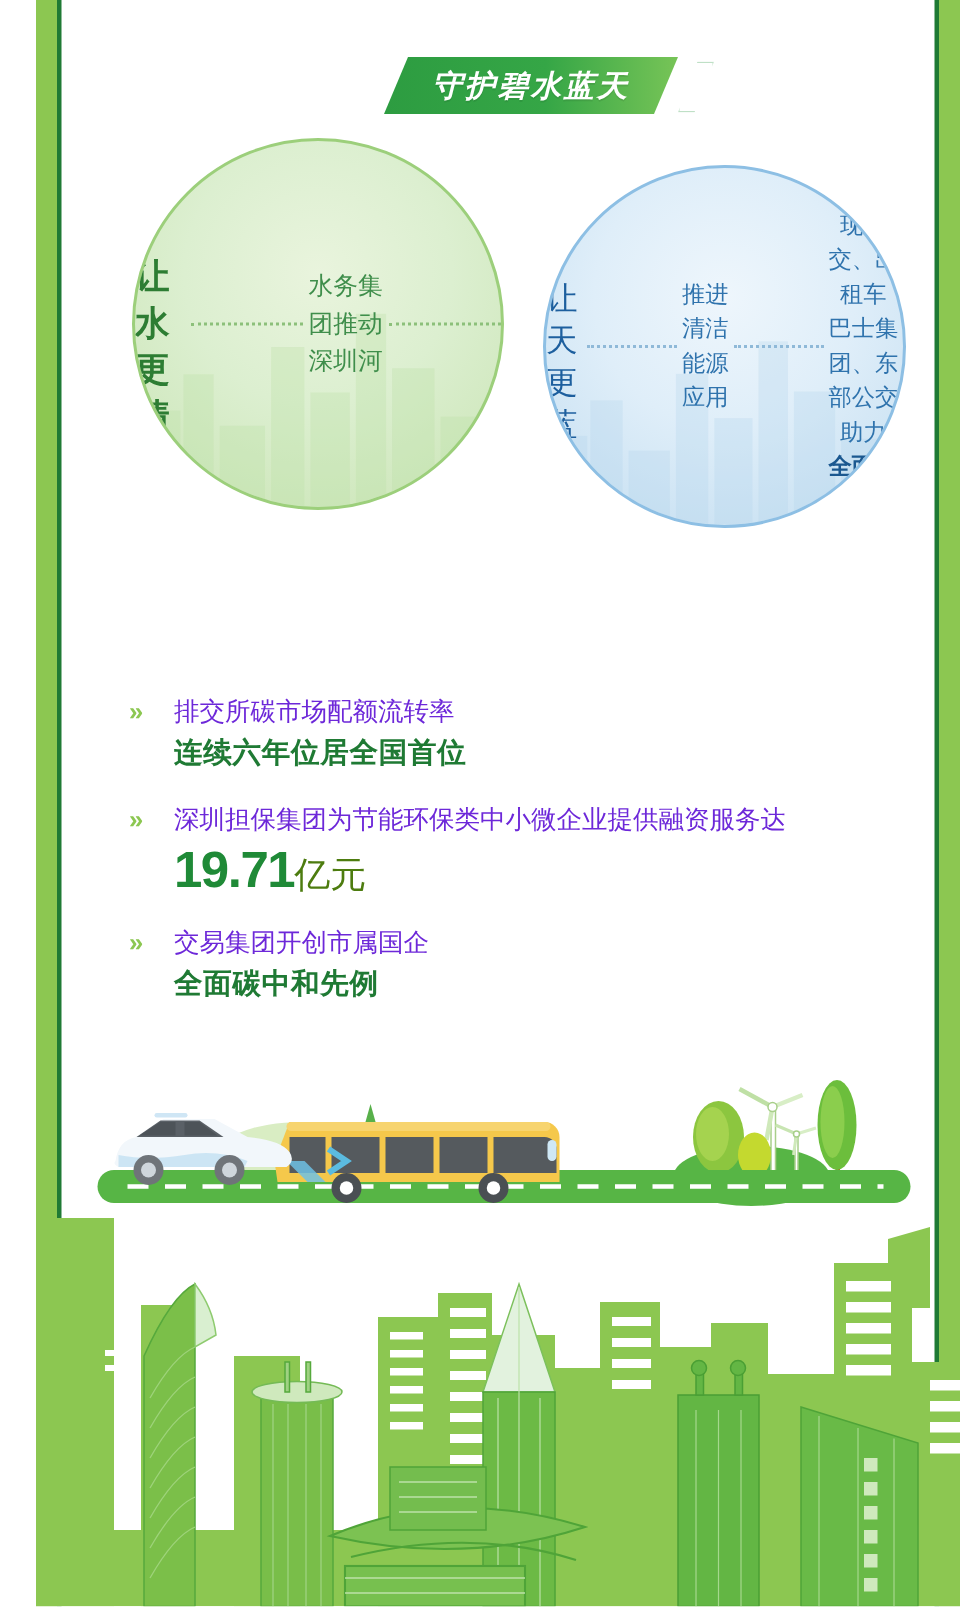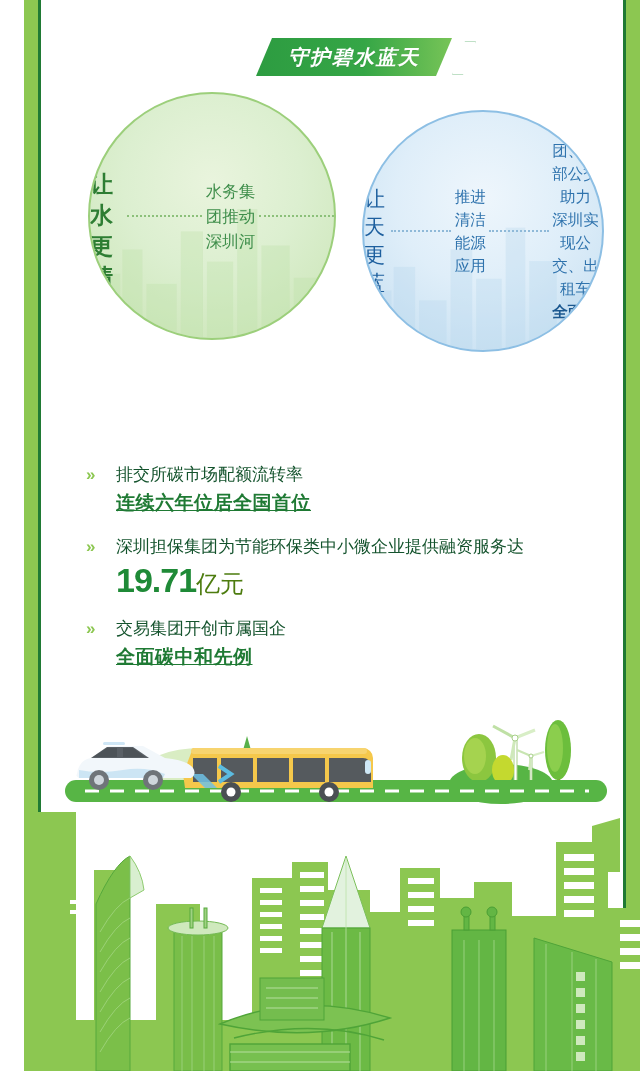--- a/index.html
+++ b/index.html
@@ -65,22 +65,22 @@
      border:2px solid #8dbfe4;}
   #bubble-blue .title{margin-top:20px;font-size:21px;font-weight:normal;color:#1d5f9e;letter-spacing:1px;}
   #bubble-blue .sep{width:192px;height:0;border-top:2px dotted #8fb9d8;margin:7px 0;}
   #bubble-blue .body{font-size:15.5px;line-height:23px;color:#2f73ad;text-align:center;}
   #bubble-blue .strong{font-weight:bold;color:#1b5890;}
 
   
   .bullets{position:absolute;left:62px;top:462px;width:470px;}
   .bullet{position:relative;padding-left:30px;margin-bottom:16px;}
   .bullet .marker{position:absolute;left:0;top:3px;color:#8cc751;font-size:17px;font-weight:bold;}
-  .bullet .lead{font-size:17px;line-height:26px;color:#14532d;}
-  .bullet .hi{font-size:19px;line-height:30px;color:#1f7a34;font-weight:bold;letter-spacing:.5px;text-decoration:underline;}
+  .bullet .lead{font-size:17px;line-height:26px;color:#6d28d9;}
+  .bullet .hi{font-size:19px;line-height:30px;color:#1f7a34;font-weight:bold;letter-spacing:.5px;}
   .bullet .bignum{font-size:34px;line-height:40px;color:#1f8a37;font-weight:bold;
       font-family:"Liberation Sans","DejaVu Sans",sans-serif;letter-spacing:-1px;}
   .bullet .unit{font-size:24px;color:#4d7c0f;font-weight:normal;}
 
   
   #illustration{position:absolute;left:17px;top:700px;width:606px;height:125px;}
 
   
   #city{position:absolute;left:0;top:812px;width:640px;height:259px;}
 </style>
@@ -141,22 +141,22 @@
       </g>
     </svg>
     <div class="inner">
       <div class="title">让天更蓝</div>
       <div class="sep"></div>
       <div class="body">
         <div>推进清洁能源应用</div>
       </div>
       <div class="sep"></div>
       <div class="body">
+        <div>深圳实现公交、出租车</div>
         <div>巴士集团、东部公交助力</div>
-        <div>深圳实现公交、出租车</div>
         <div class="strong">全面电动化</div>
       </div>
     </div>
   </div>
 
 
   <div class="bullets">
 
     <div class="bullet">
       <span class="marker">»</span>

